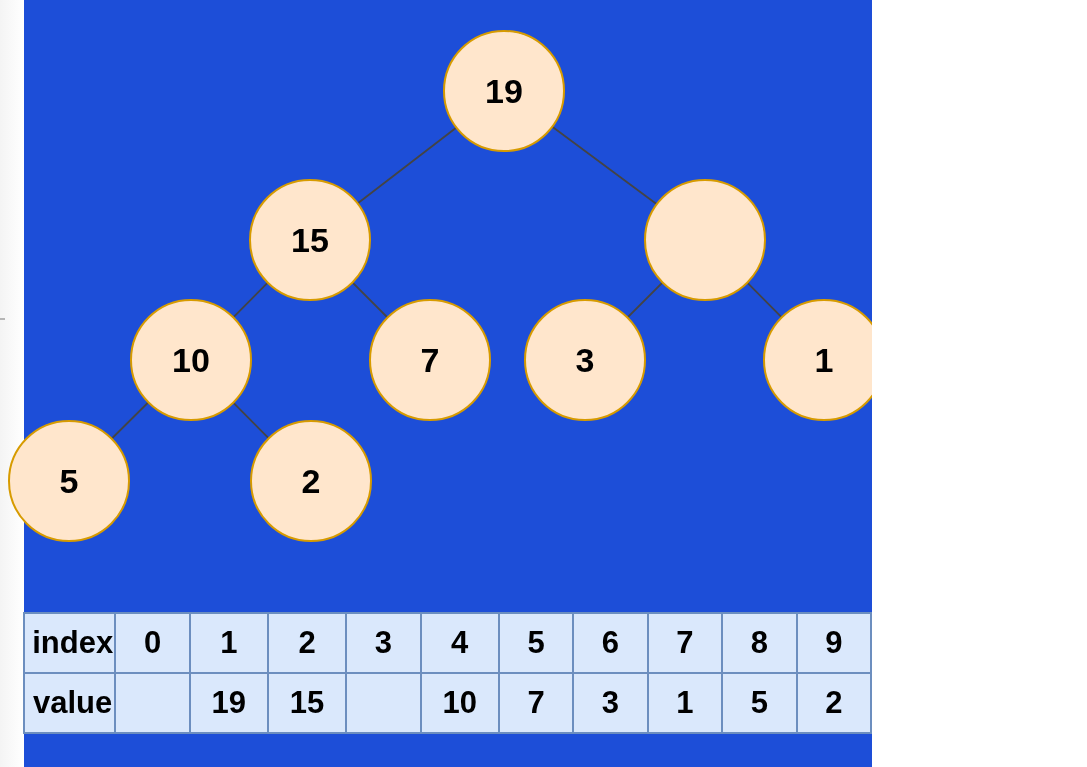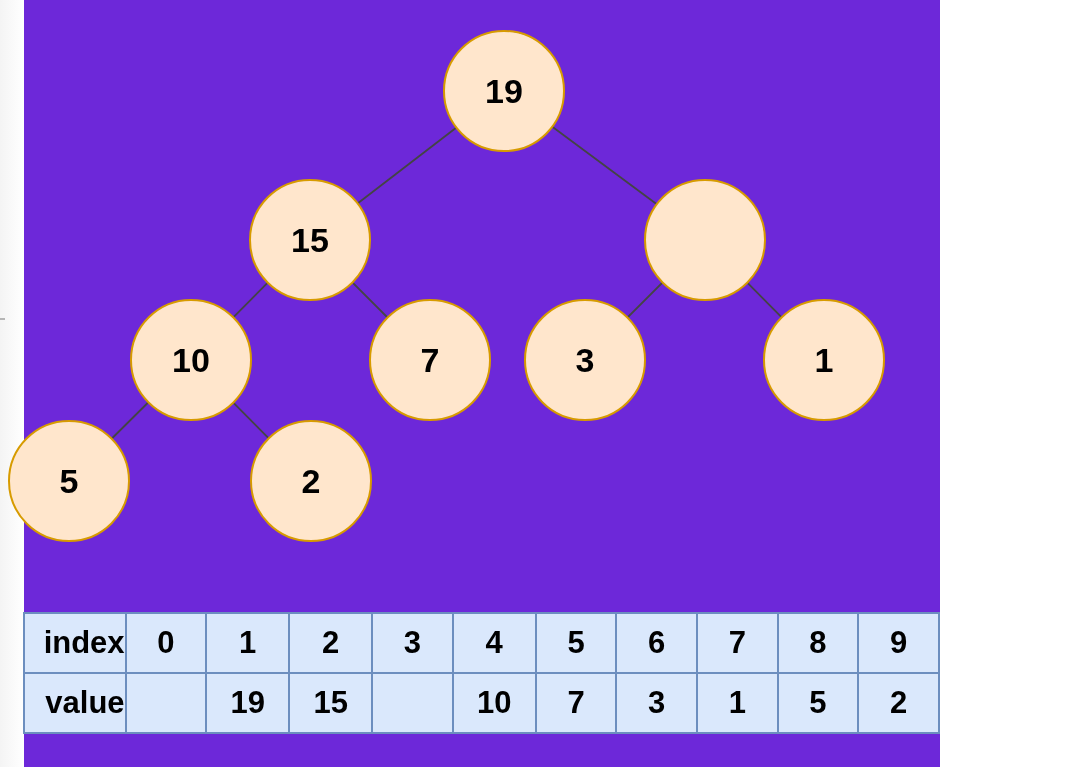--- a/index.html
+++ b/index.html
@@ -3,23 +3,23 @@
 <meta charset="utf-8">
 <style>
   html, body {
     margin: 0;
     padding: 0;
     background: #ffffff;
     font-family: "Liberation Sans", sans-serif;
   }
   .page {
     position: relative;
-    width: 940px;
+    width: 872px;
     height: 767px;
-    background: #6d28d9;
+    background: #1d4ed8;
     overflow: hidden;
   }
   .left-shade {
     position: absolute;
     left: 0;
     top: 0;
     width: 24px;
     height: 100%;
     background: linear-gradient(to right, #f4f4f4, #ffffff);
     pointer-events: none;
@@ -80,22 +80,22 @@
     border: 2px solid #6c8ebf;
     background: #dae8fc;
     font-size: 31px;
     font-weight: bold;
     color: #000000;
     text-align: center;
     padding: 0;
     overflow: hidden;
   }
   .array-table td.rowhead {
-    text-align: right;
-    padding-left: 16px;
+    text-align: center;
+    padding-left: 6px;
     width: 84px;
   }
   .watermark {
     position: absolute;
     right: 3px;
     top: 740px;
     font-size: 16px;
     color: #c5c5c5;
     letter-spacing: 0.5px;
     white-space: nowrap;

